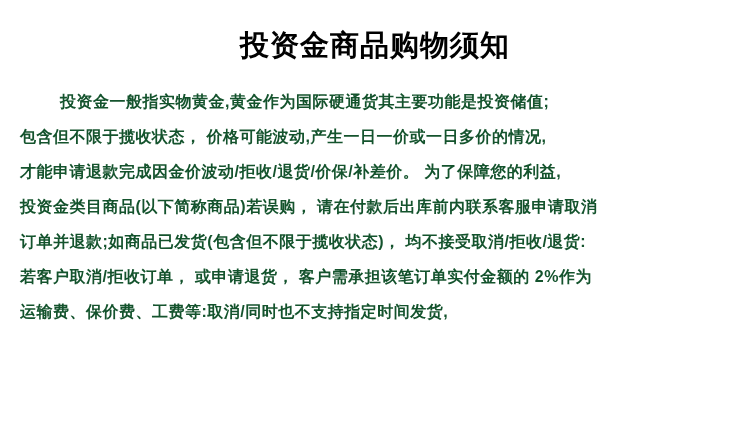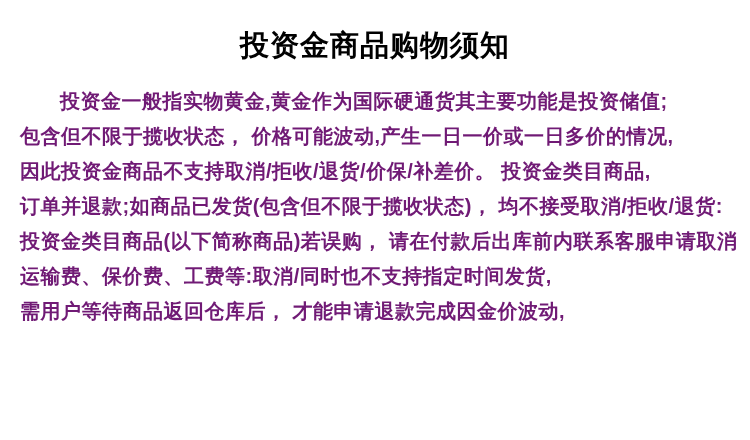--- a/index.html
+++ b/index.html
@@ -28,42 +28,42 @@
     font-size: 29px;
     line-height: 34px;
     font-weight: 900;
     letter-spacing: 1px;
     color: #000000;
   }
   .notice-body {
     margin-top: 22px;
     padding-left: 20px;
     padding-right: 8px;
-    font-size: 20px;
+    font-size: 16px;
     font-weight: 700;
     line-height: 35px;
     letter-spacing: 0.5px;
     white-space: nowrap;
-    color: #701a75;
+    color: #14532d;
   }
   .notice-line {
     height: 35px;
   }
   .notice-line.indent {
     text-indent: 40px;
   }
 </style>
 </head>
 <body>
 
 <div class="notice">
   <h1 class="notice-title">投资金商品购物须知</h1>
 
   <div class="notice-body">
     <div class="notice-line indent">投资金一般指实物黄金,黄金作为国际硬通货其主要功能是投资储值;</div>
     <div class="notice-line">包含但不限于揽收状态， 价格可能波动,产生一日一价或一日多价的情况,</div>
-    <div class="notice-line">因此投资金商品不支持取消/拒收/退货/价保/补差价。 投资金类目商品,</div>
+    <div class="notice-line">才能申请退款完成因金价波动/拒收/退货/价保/补差价。 为了保障您的利益,</div>
+    <div class="notice-line">投资金类目商品(以下简称商品)若误购， 请在付款后出库前内联系客服申请取消</div>
     <div class="notice-line">订单并退款;如商品已发货(包含但不限于揽收状态)， 均不接受取消/拒收/退货:</div>
-    <div class="notice-line">投资金类目商品(以下简称商品)若误购， 请在付款后出库前内联系客服申请取消</div>
+    <div class="notice-line">若客户取消/拒收订单， 或申请退货， 客户需承担该笔订单实付金额的 2%作为</div>
     <div class="notice-line">运输费、保价费、工费等:取消/同时也不支持指定时间发货,</div>
-    <div class="notice-line">需用户等待商品返回仓库后， 才能申请退款完成因金价波动,</div>
   </div>
 </div>
 
 </body></html>

